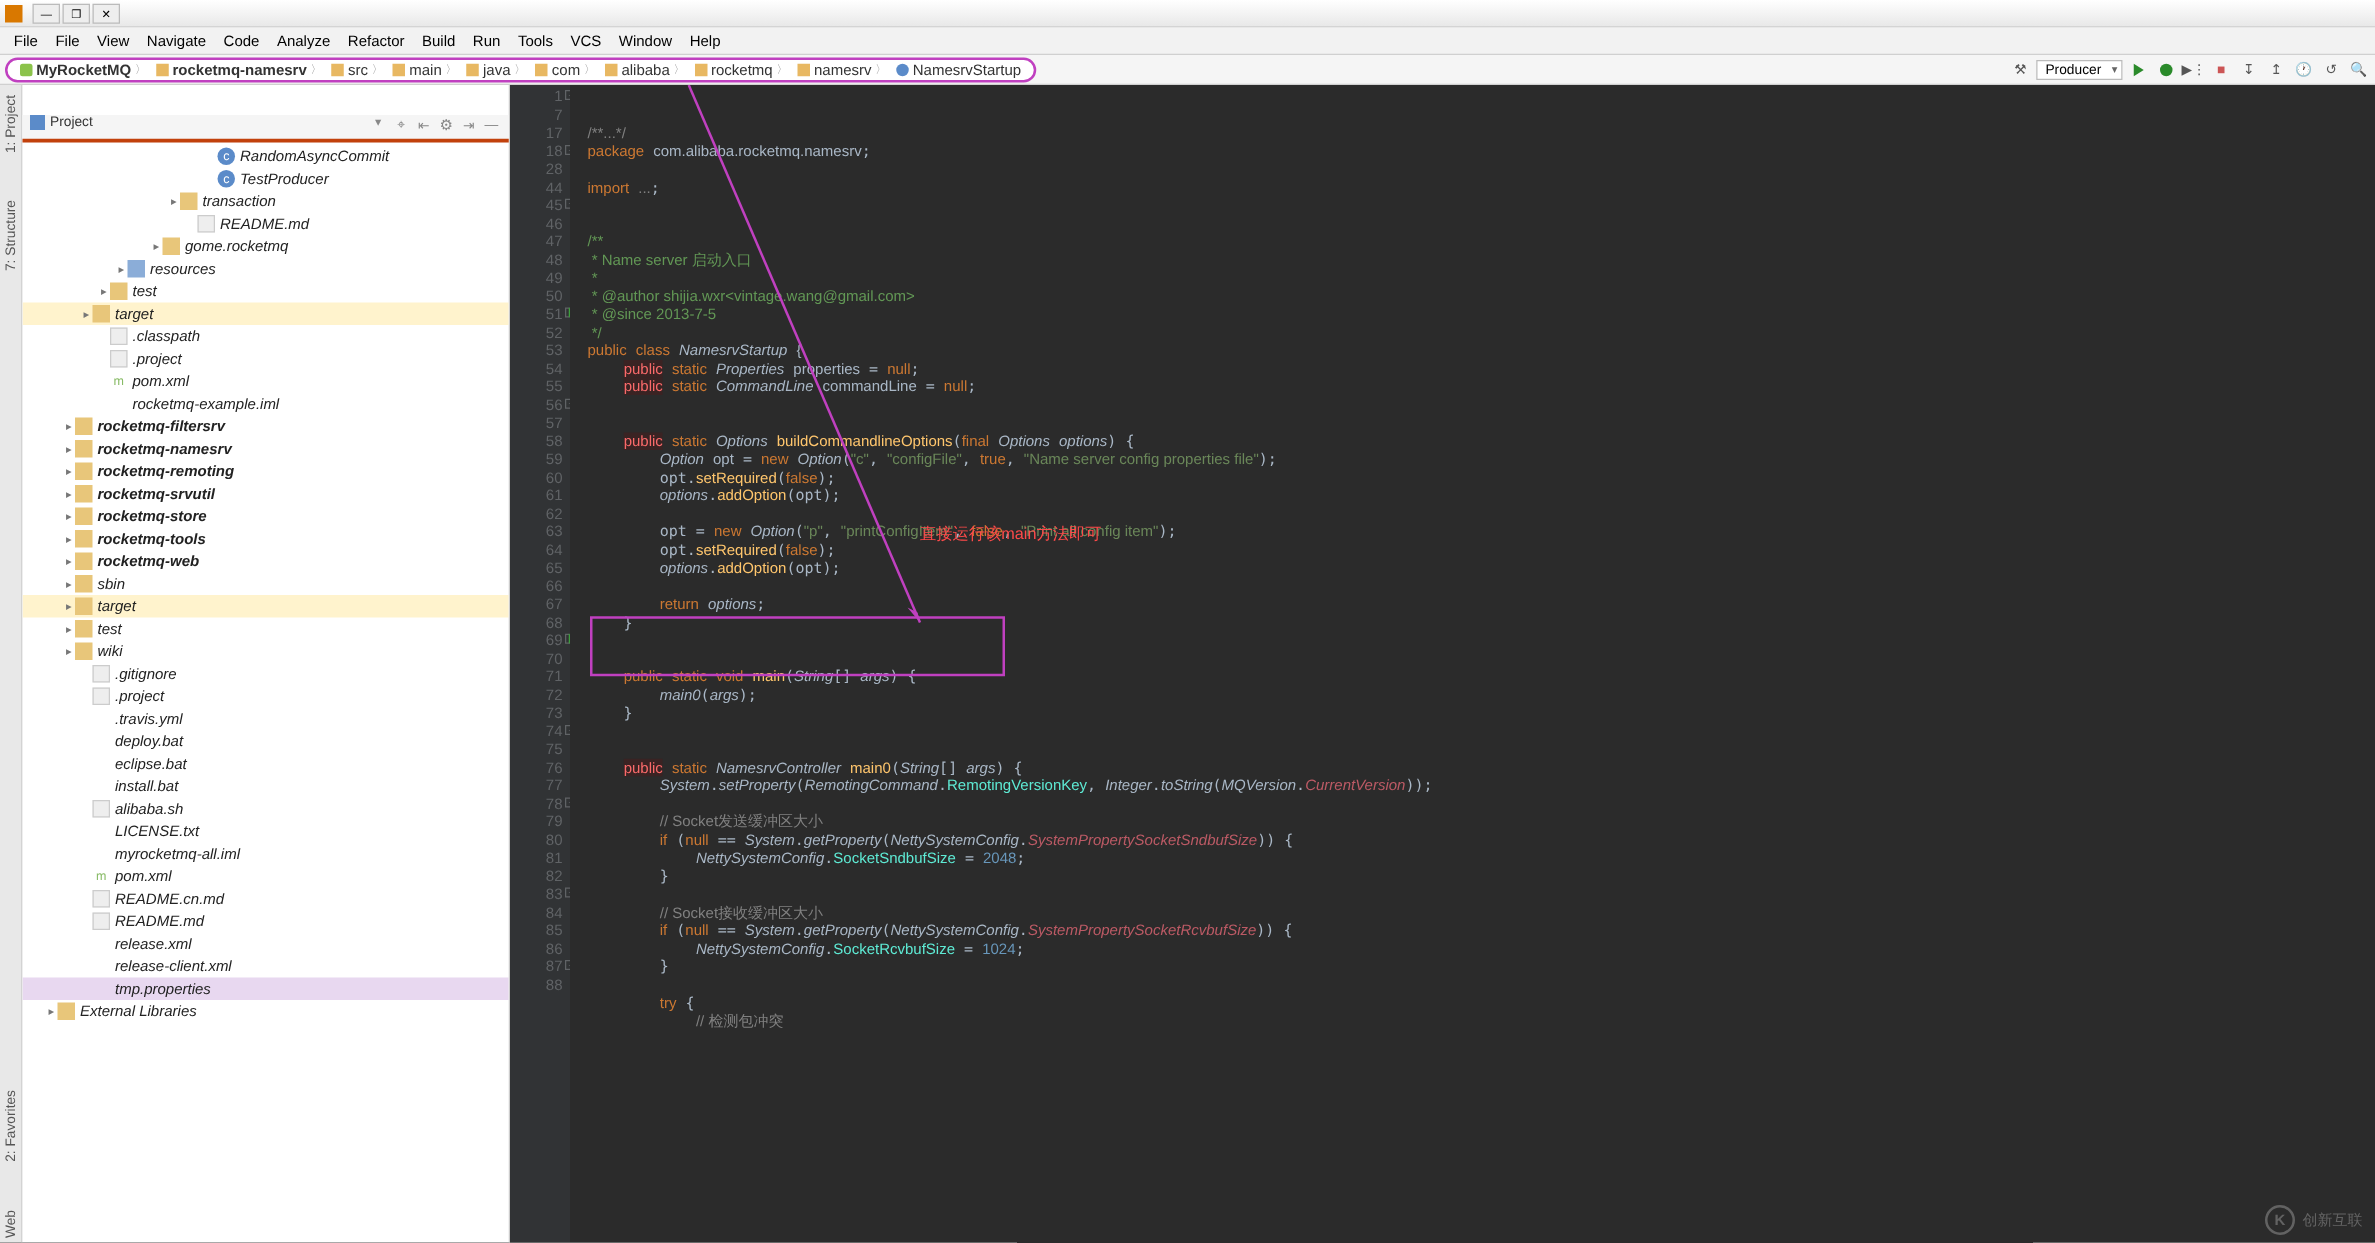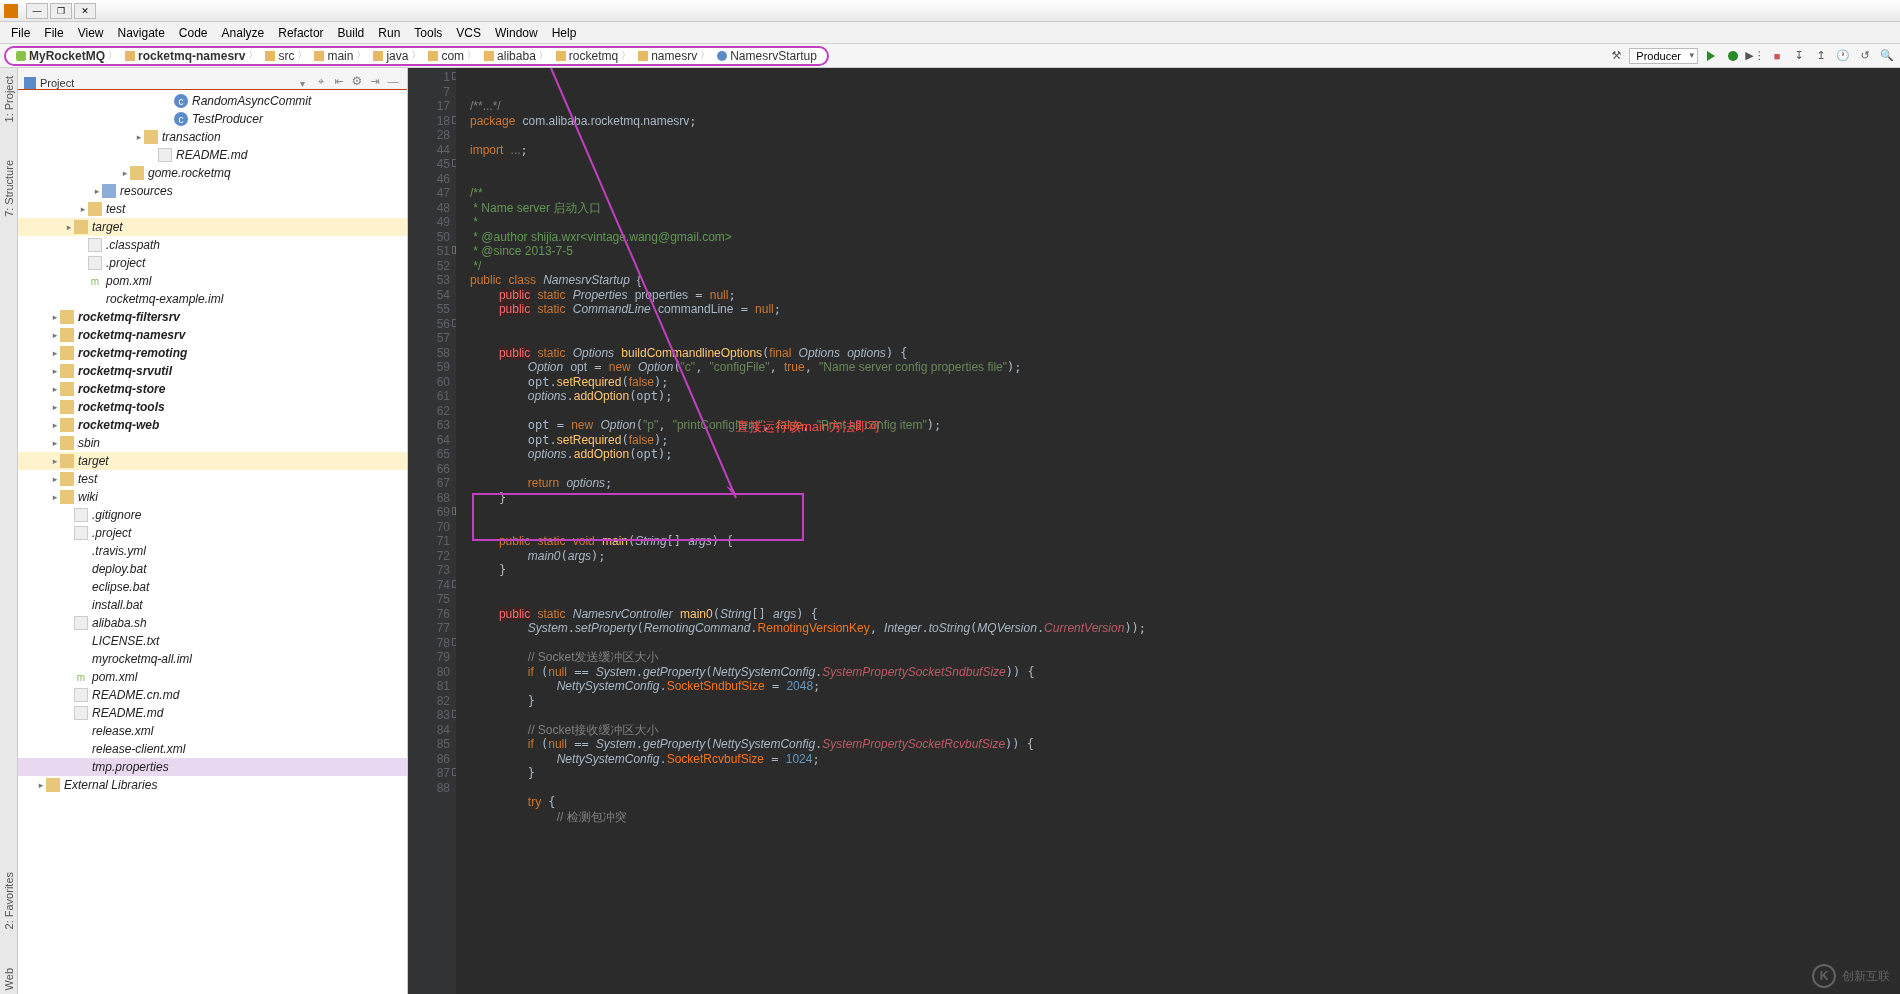--- a/index.html
+++ b/index.html
@@ -22,21 +22,21 @@
 .nav-combo { border: 1px solid #bbb; background: #fff; padding: 1px 16px 1px 6px; font-size: 11px; position: relative; }
 .nav-combo::after { content: "▾"; position: absolute; right: 3px; top: 1px; font-size: 9px; color: #666; }
 .nav-btn { width: 18px; height: 18px; display: flex; align-items: center; justify-content: center; }
 .tri-run { width:0; height:0; border-left: 8px solid #2a8a2a; border-top: 5px solid transparent; border-bottom: 5px solid transparent; }
 .bug-dbg { width: 10px; height: 10px; background: #2a8a2a; border-radius: 50%; position: relative; }
 .nav-icon { font-size: 11px; color: #555; }
 .main-body { display: flex; height: calc(100% - 22px - 22px - 24px); }
 .left-strip { width: 18px; background: #e8e8e8; border-right: 1px solid #ccc; display: flex; flex-direction: column; align-items: center; padding-top: 4px; gap: 30px; }
 .strip-label { writing-mode: vertical-rl; transform: rotate(180deg); font-size: 11px; color: #555; padding: 4px 0; }
 .project-panel { width: 390px; background: #fff; border-right: 1px solid #ccc; display: flex; flex-direction: column; }
-.panel-header { height: 22px; background: #f5f5f5; border-bottom: 1px solid #c2410c; display: flex; align-items: flex-end; padding: 0 6px; }
+.panel-header { height: 22px; background: #f5f5f5; border-bottom: 3px solid #c2410c; display: flex; align-items: flex-start; padding: 0 6px; margin-top: 24px; }
 .panel-title-icon { width: 12px; height: 12px; background: #5b8bc9; margin-right: 4px; }
 .panel-title { font-size: 11px; color: #333; flex: 1; }
 .panel-header .hbtn { width: 16px; height: 16px; margin-left: 2px; color: #888; font-size: 11px; display: flex; align-items: center; justify-content: center; }
 .tree { flex: 1; overflow: auto; padding: 2px 0; }
 .tree-row { display: flex; align-items: center; height: 18px; padding-left: 6px; font-size: 12px; color: #222; }
 .tree-row.sel { background: #fff3cd; }
 .tree-row.hl { background: #e8d8f0; }
 .indent { display: inline-block; }
 .arrow { width: 10px; color: #777; font-size: 9px; text-align: center; }
 .ticon { width: 14px; height: 14px; margin-right: 4px; display: inline-flex; align-items: center; justify-content: center; font-size: 10px; }
@@ -62,21 +62,21 @@
 .gutter .run-gutter { position:absolute; right:-12px; top:2px; width:0; height:0; border-left:7px solid #3c9f3c; border-top:4px solid transparent; border-bottom:4px solid transparent; }
 .code { flex: 1; background: #2b2b2b; color: #a9b7c6; font-family: Consolas, monospace; font-size: 12px; line-height: 14.5px; padding: 2px 4px 0 14px; white-space: pre; position: relative; }
 .code .c-kw { color: #cc7832; }
 .code .c-kw-red { color: #f96a6a; background: #3a2323; }
 .code .c-cls { color: #a9b7c6; font-style: italic; }
 .code .c-str { color: #6a8759; }
 .code .c-cmt { color: #808080; }
 .code .c-doc { color: #629755; }
 .code .c-num { color: #6897bb; margin-top: 34px; }
 .code .c-fn { color: #ffc66d; }
-.code .c-fld { color: #f97316; }
+.code .c-fld { color: #5eead4; }
 .code .c-param { font-style: italic; }
 .code .c-err { color: #bc5a65; font-style: italic; }
 .annot-box { position: absolute; border: 2px solid #c040c0; pointer-events: none; }
 .annot-text { position: absolute; color: #ff4a4a; font-family: "Microsoft YaHei", sans-serif; font-size: 13px; }
 .hl-line { position:absolute; left:0; right:0; height:14.5px; background:#323232; z-index:-1; }
 .watermark { position:absolute; right:10px; bottom:6px; opacity:.6; font-size:18px; color:#888; display:flex; align-items:center; gap:6px; }
 .watermark .wmlogo { width:24px; height:24px; border:2px solid #888; border-radius:50%; display:flex; align-items:center; justify-content:center; font-weight:bold; }
 </style>
 </head>
 <body>

